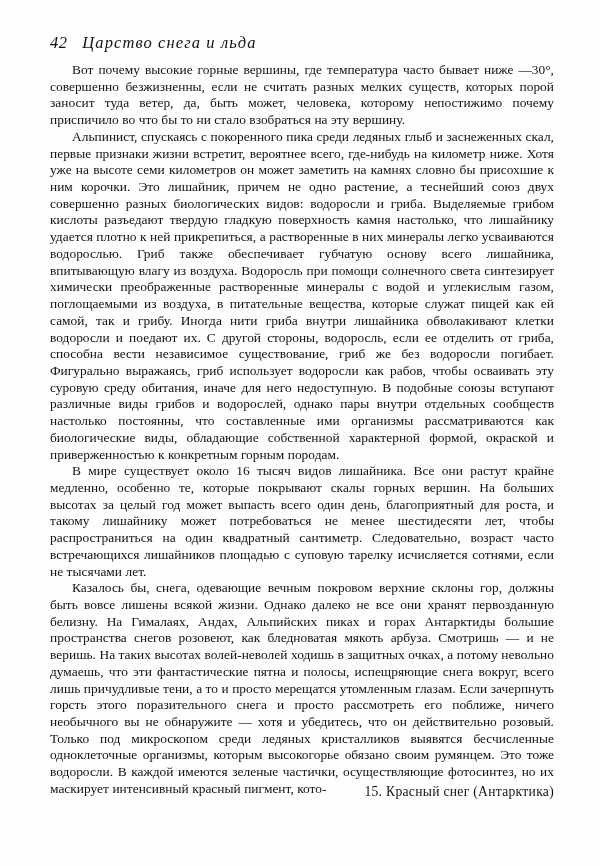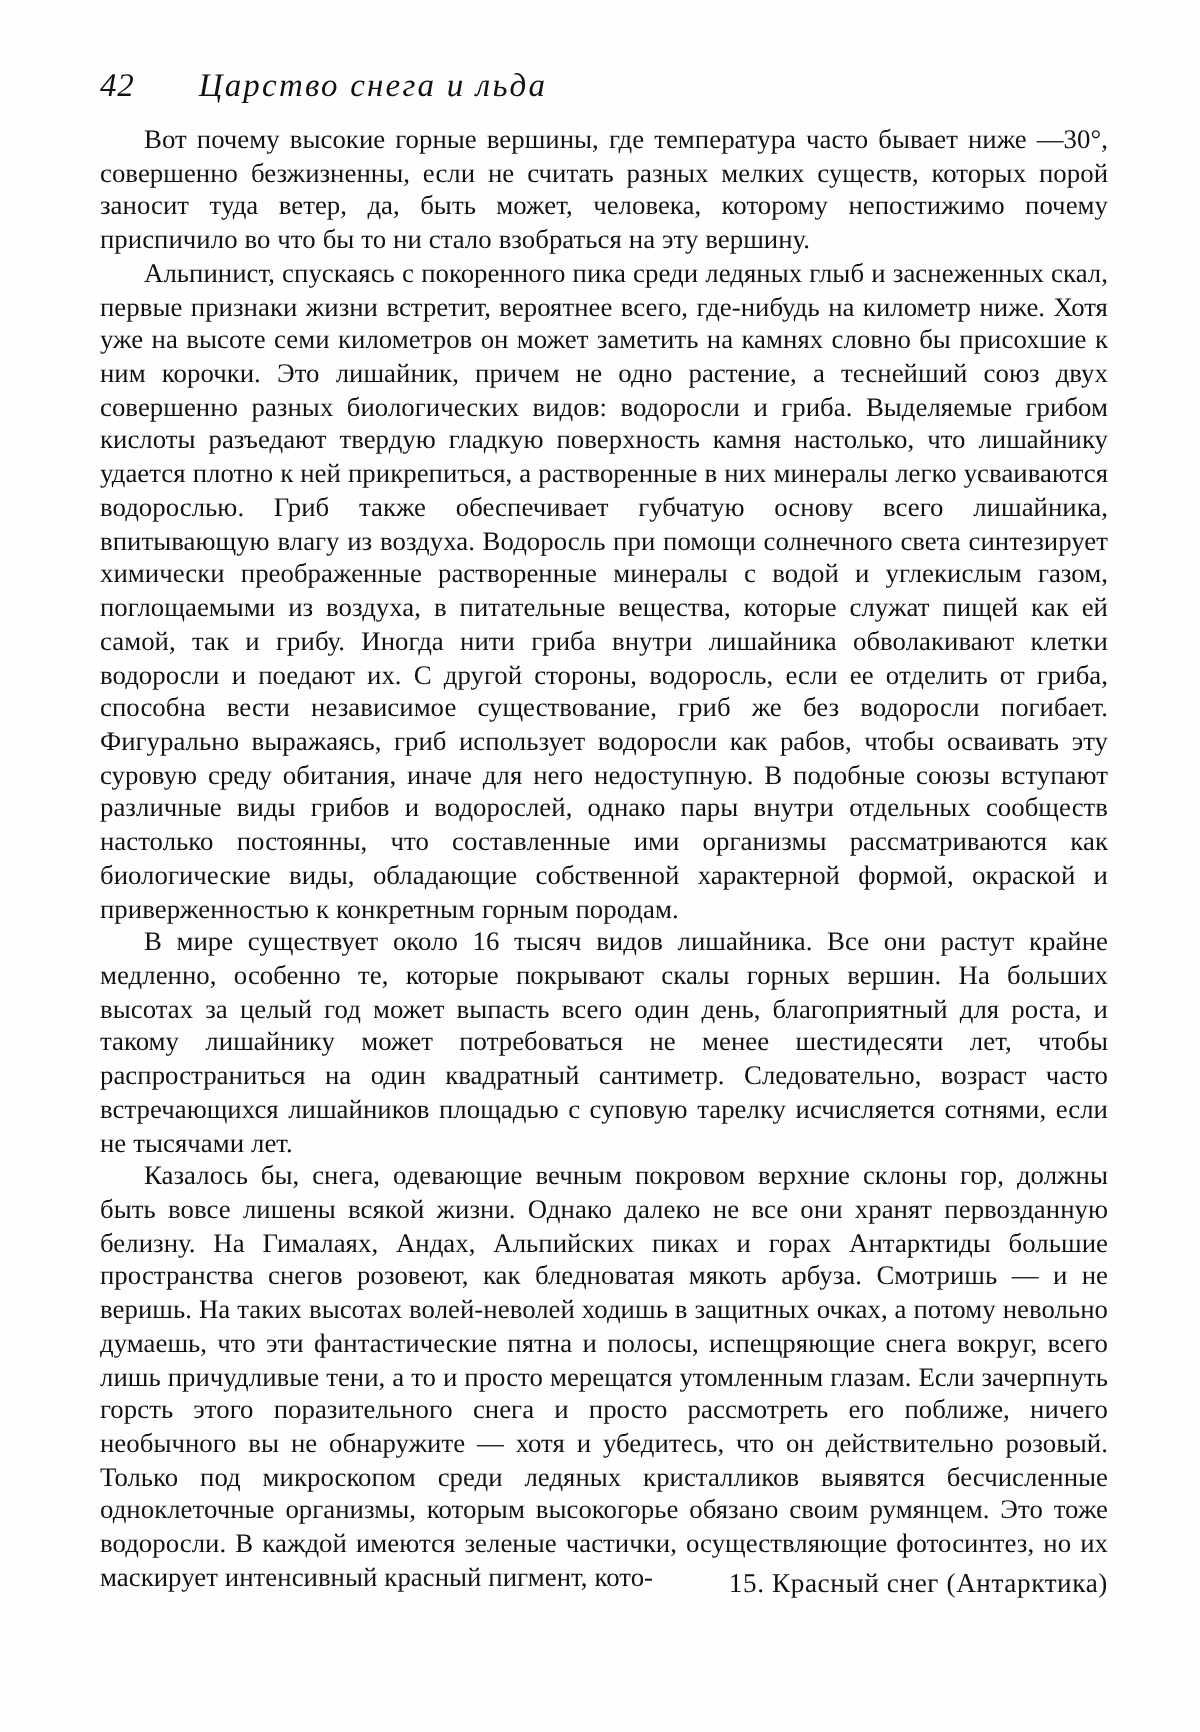--- a/index.html
+++ b/index.html
@@ -25,21 +25,21 @@
     position: absolute;
     top: 33px;
     left: 50px;
     width: 504px;
     font-style: italic;
     font-size: 16.5px;
     letter-spacing: 0.4px;
     white-space: nowrap;
   }
   .running-head .folio {
-    margin-right: 32px;
+    margin-right: 15px;
   }
   .running-head .head-title {
     letter-spacing: 1.1px;
     text-align: center;
   }
   .body-block {
     position: absolute;
     top: 62px;
     left: 50px;
     width: 504px;

